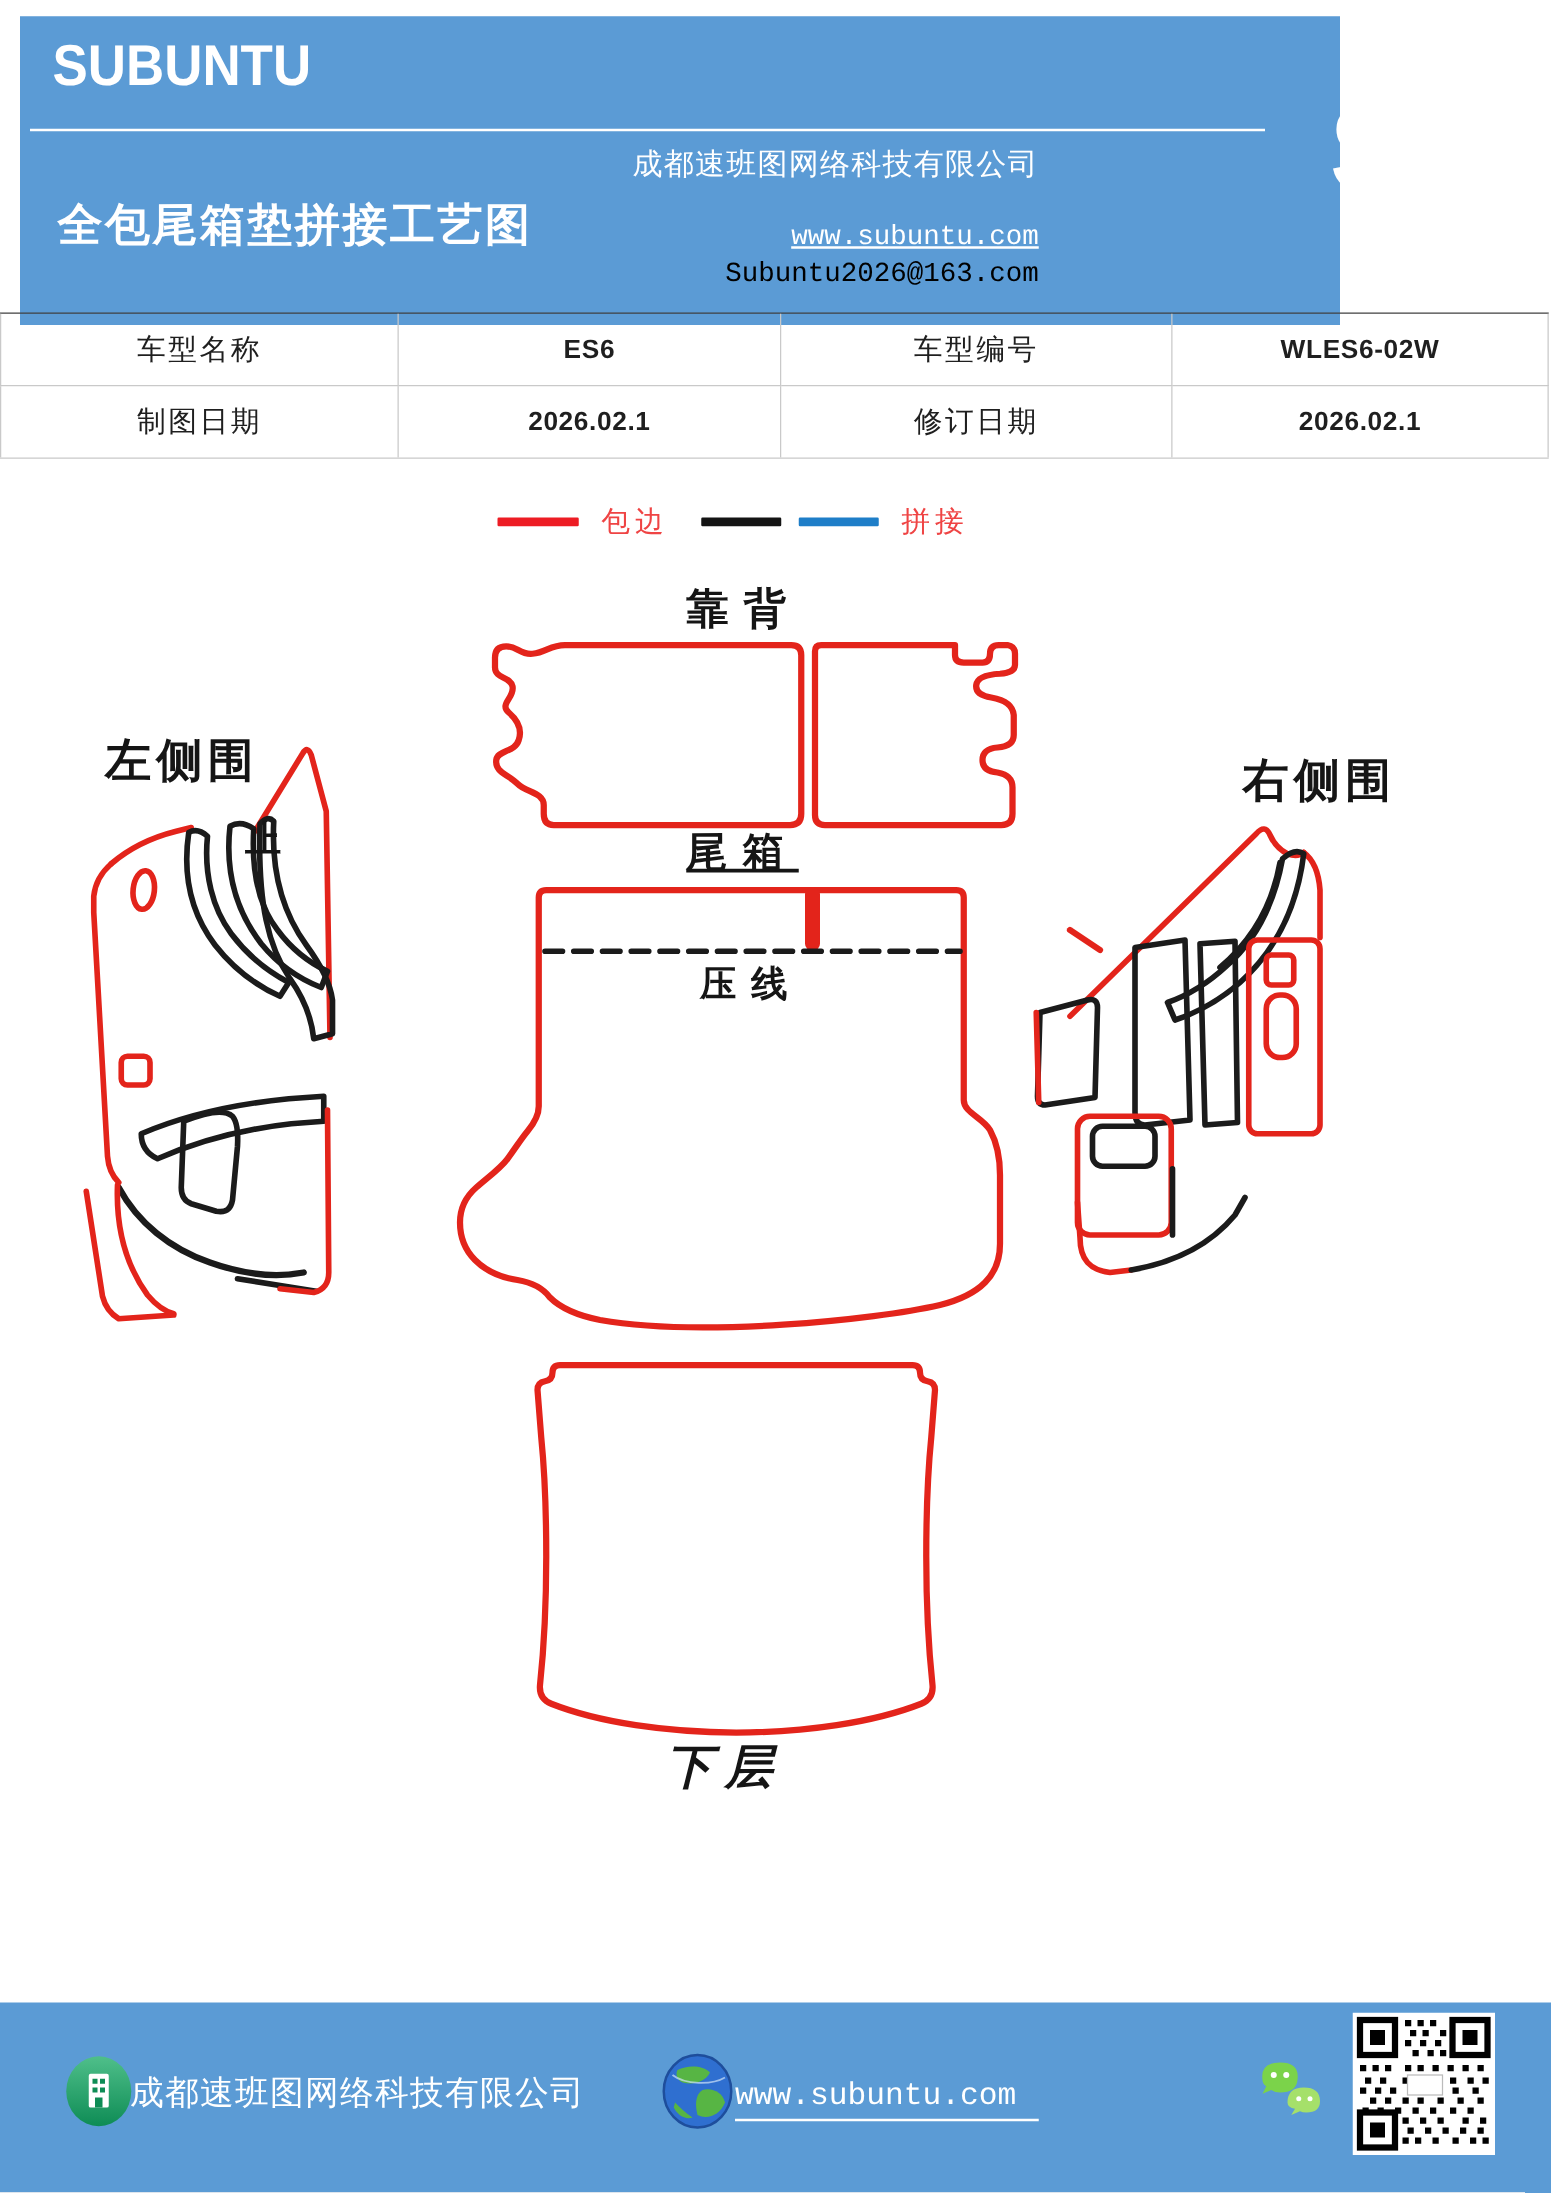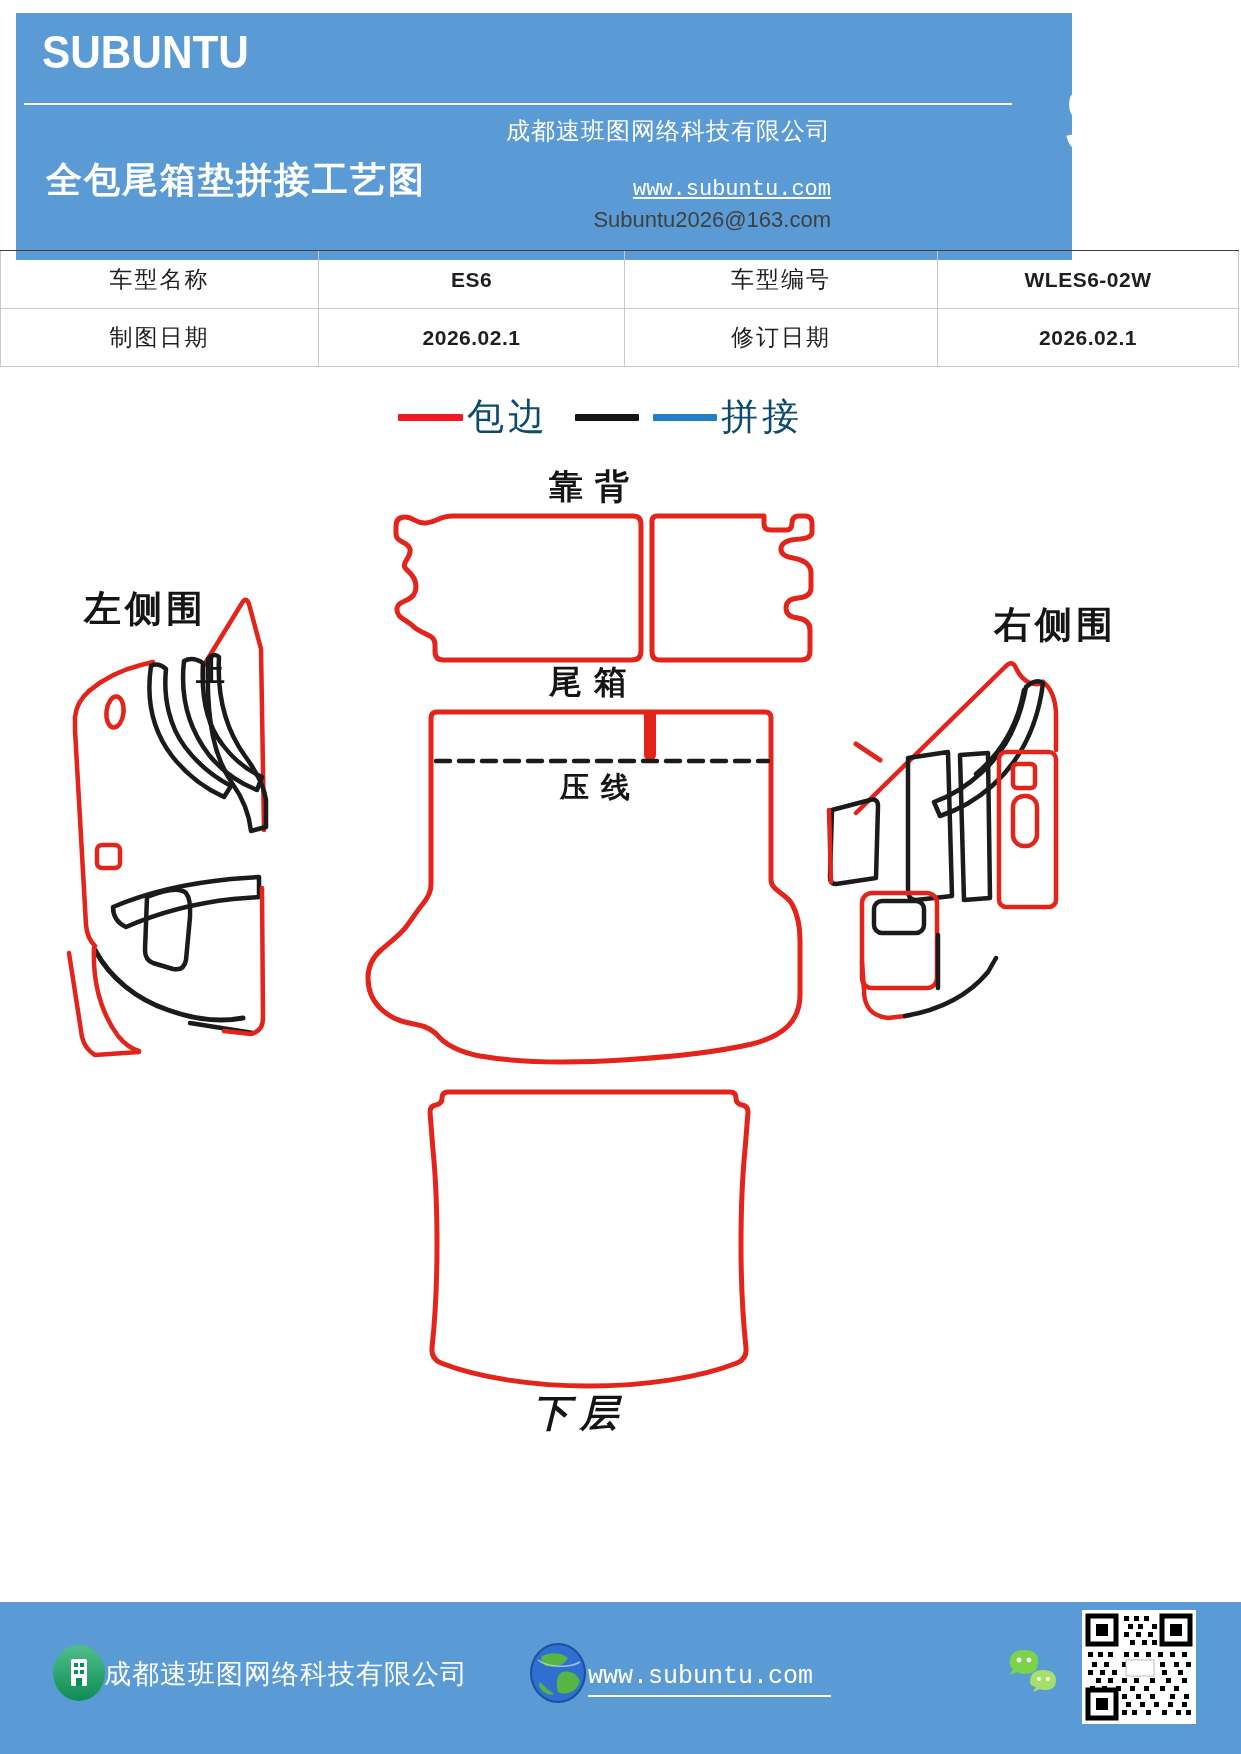--- a/index.html
+++ b/index.html
@@ -9,49 +9,49 @@
   .header{position:absolute;top:0;left:16px;width:1056px;height:247px;background:#5B9BD5;margin-top:13px;}
   .logo{position:absolute;top:12px;left:26px;color:#fff;font-size:46px;font-weight:800;
         letter-spacing:0px;transform:scaleX(.92);transform-origin:left top;}
   .header-rule{position:absolute;top:90px;left:8px;width:988px;height:2px;background:#ffffff;}
   .doc-title{position:absolute;top:143px;left:30px;color:#fff;font-size:36px;font-weight:600;
         letter-spacing:2px;font-family:Liberation Sans, sans-serif;}
   .hdr-company{position:absolute;top:102px;right:241px;color:#fff;font-size:24px;
         font-family:"Liberation Serif","DejaVu Serif",serif;letter-spacing:1px;}
   .hdr-site{position:absolute;top:164px;right:241px;color:#fff;font-size:22px;
         font-family:"Liberation Mono","DejaVu Sans Mono",monospace;text-decoration:underline;}
-  .hdr-mail{position:absolute;top:194px;right:241px;color:#404040;font-size:22px;
-        font-family:Liberation Sans, sans-serif;}
+  .hdr-mail{position:absolute;top:194px;right:241px;color:#000000;font-size:22px;
+        font-family:Liberation Mono, monospace;}
   .sop{position:absolute;top:52px;left:1048px;color:#fff;font-size:96px;font-weight:800;
         letter-spacing:-2px;transform:scaleX(.88);transform-origin:left top;}
   
   .info-table{position:absolute;top:250px;left:0;width:1239px;height:115px;
         display:grid;grid-template-columns:319px 306px 313px 301px;grid-template-rows:58px 57px;
         border-top:1px solid #404040;border-bottom:1px solid #c9c9c9;}
   .cell{border-right:1px solid #c9c9c9;border-bottom:1px solid #c9c9c9;
         display:flex;align-items:center;justify-content:center;color:#1f1f1f;}
   .cell:first-child,.cell:nth-child(5){border-left:1px solid #c9c9c9;}
   .cell:nth-child(n+5){border-bottom:none;}
   .cell.zh{font-family:"Liberation Serif","DejaVu Serif",serif;font-size:23px;letter-spacing:2px;}
   .cell.val{font-size:21px;font-weight:700;letter-spacing:.5px;}
   
   .legend{position:absolute;top:400px;left:398px;display:flex;align-items:center;height:34px;}
   .swatch{height:7px;border-radius:1px;}
   .sw-red{width:65px;background:#ED1C24;}
   .sw-black{width:64px;background:#141414;margin-left:26px;}
   .sw-blue{width:64px;background:#1E7EC8;margin-left:14px;}
-  .leg-label{font-family:"Liberation Serif","DejaVu Serif",serif;font-size:37px;color:#0c4a6e;
-        margin-left:4px;letter-spacing:4px;}
+  .leg-label{font-family:"Liberation Serif","DejaVu Serif",serif;font-size:23px;color:#ef4444;
+        margin-left:18px;letter-spacing:4px;}
   
   .diagram{position:absolute;top:430px;left:0;width:1241px;height:1030px;}
   .diagram svg{position:absolute;top:0;left:0;}
   .dlabel{position:absolute;color:#151515;font-family:"Liberation Serif","DejaVu Serif",serif;
         font-weight:600;white-space:nowrap;}
   .lab-backrest{top:34px;left:549px;font-size:34px;letter-spacing:12px;}
-  .lab-trunk{top:230px;left:549px;font-size:33px;letter-spacing:12px;}
+  .lab-trunk{top:230px;left:549px;font-size:33px;letter-spacing:12px;text-decoration:underline;}
   .lab-crease{top:338px;left:560px;font-size:29px;letter-spacing:12px;}
   .lab-left{top:154px;left:84px;font-size:37px;letter-spacing:4px;}
   .lab-right{top:170px;left:994px;font-size:37px;letter-spacing:4px;}
   .lab-lower{top:958px;left:532px;font-size:38px;letter-spacing:10px;font-style:italic;}
   .lab-stop{top:222px;left:196px;font-size:29px;letter-spacing:0;}
   
   .footer{position:absolute;top:1602px;left:0;width:1241px;height:152px;background:#5B9BD5;}
   .ft-company{position:absolute;top:54px;left:104px;color:#fff;font-size:27px;
         font-family:"Liberation Serif","DejaVu Serif",serif;letter-spacing:1px;}
   .ft-site{position:absolute;top:60px;left:588px;color:#fff;font-size:25px;

